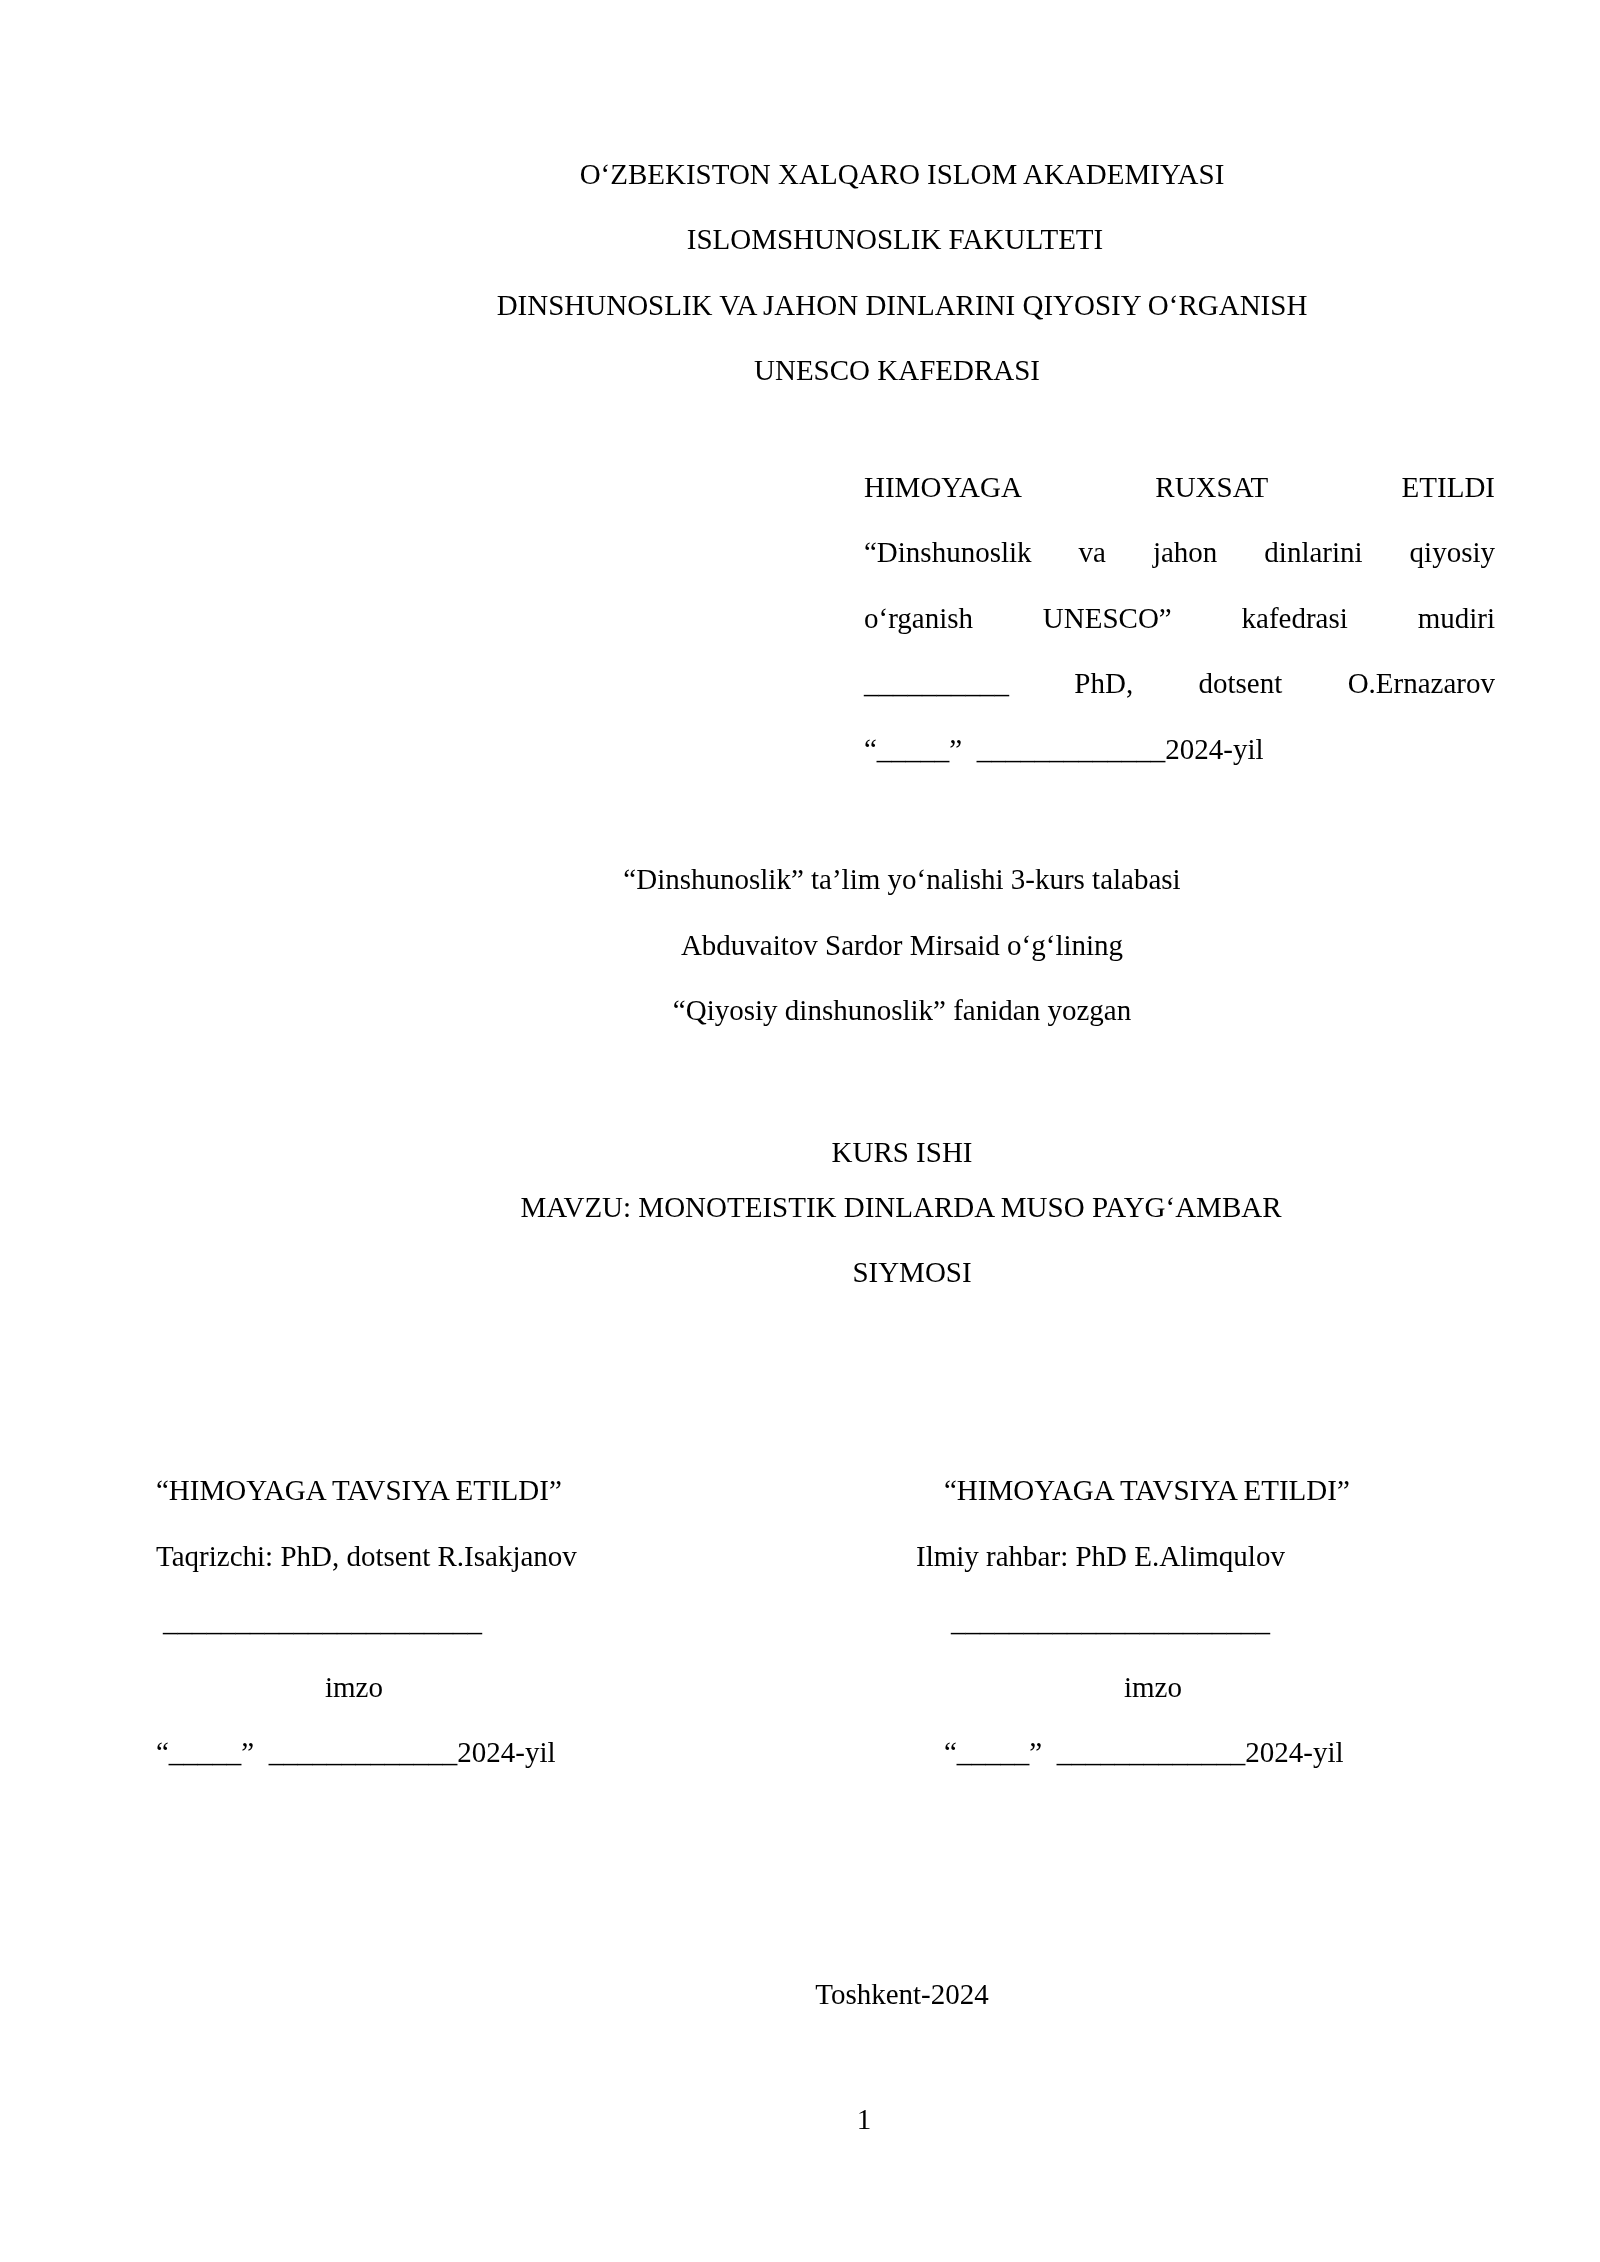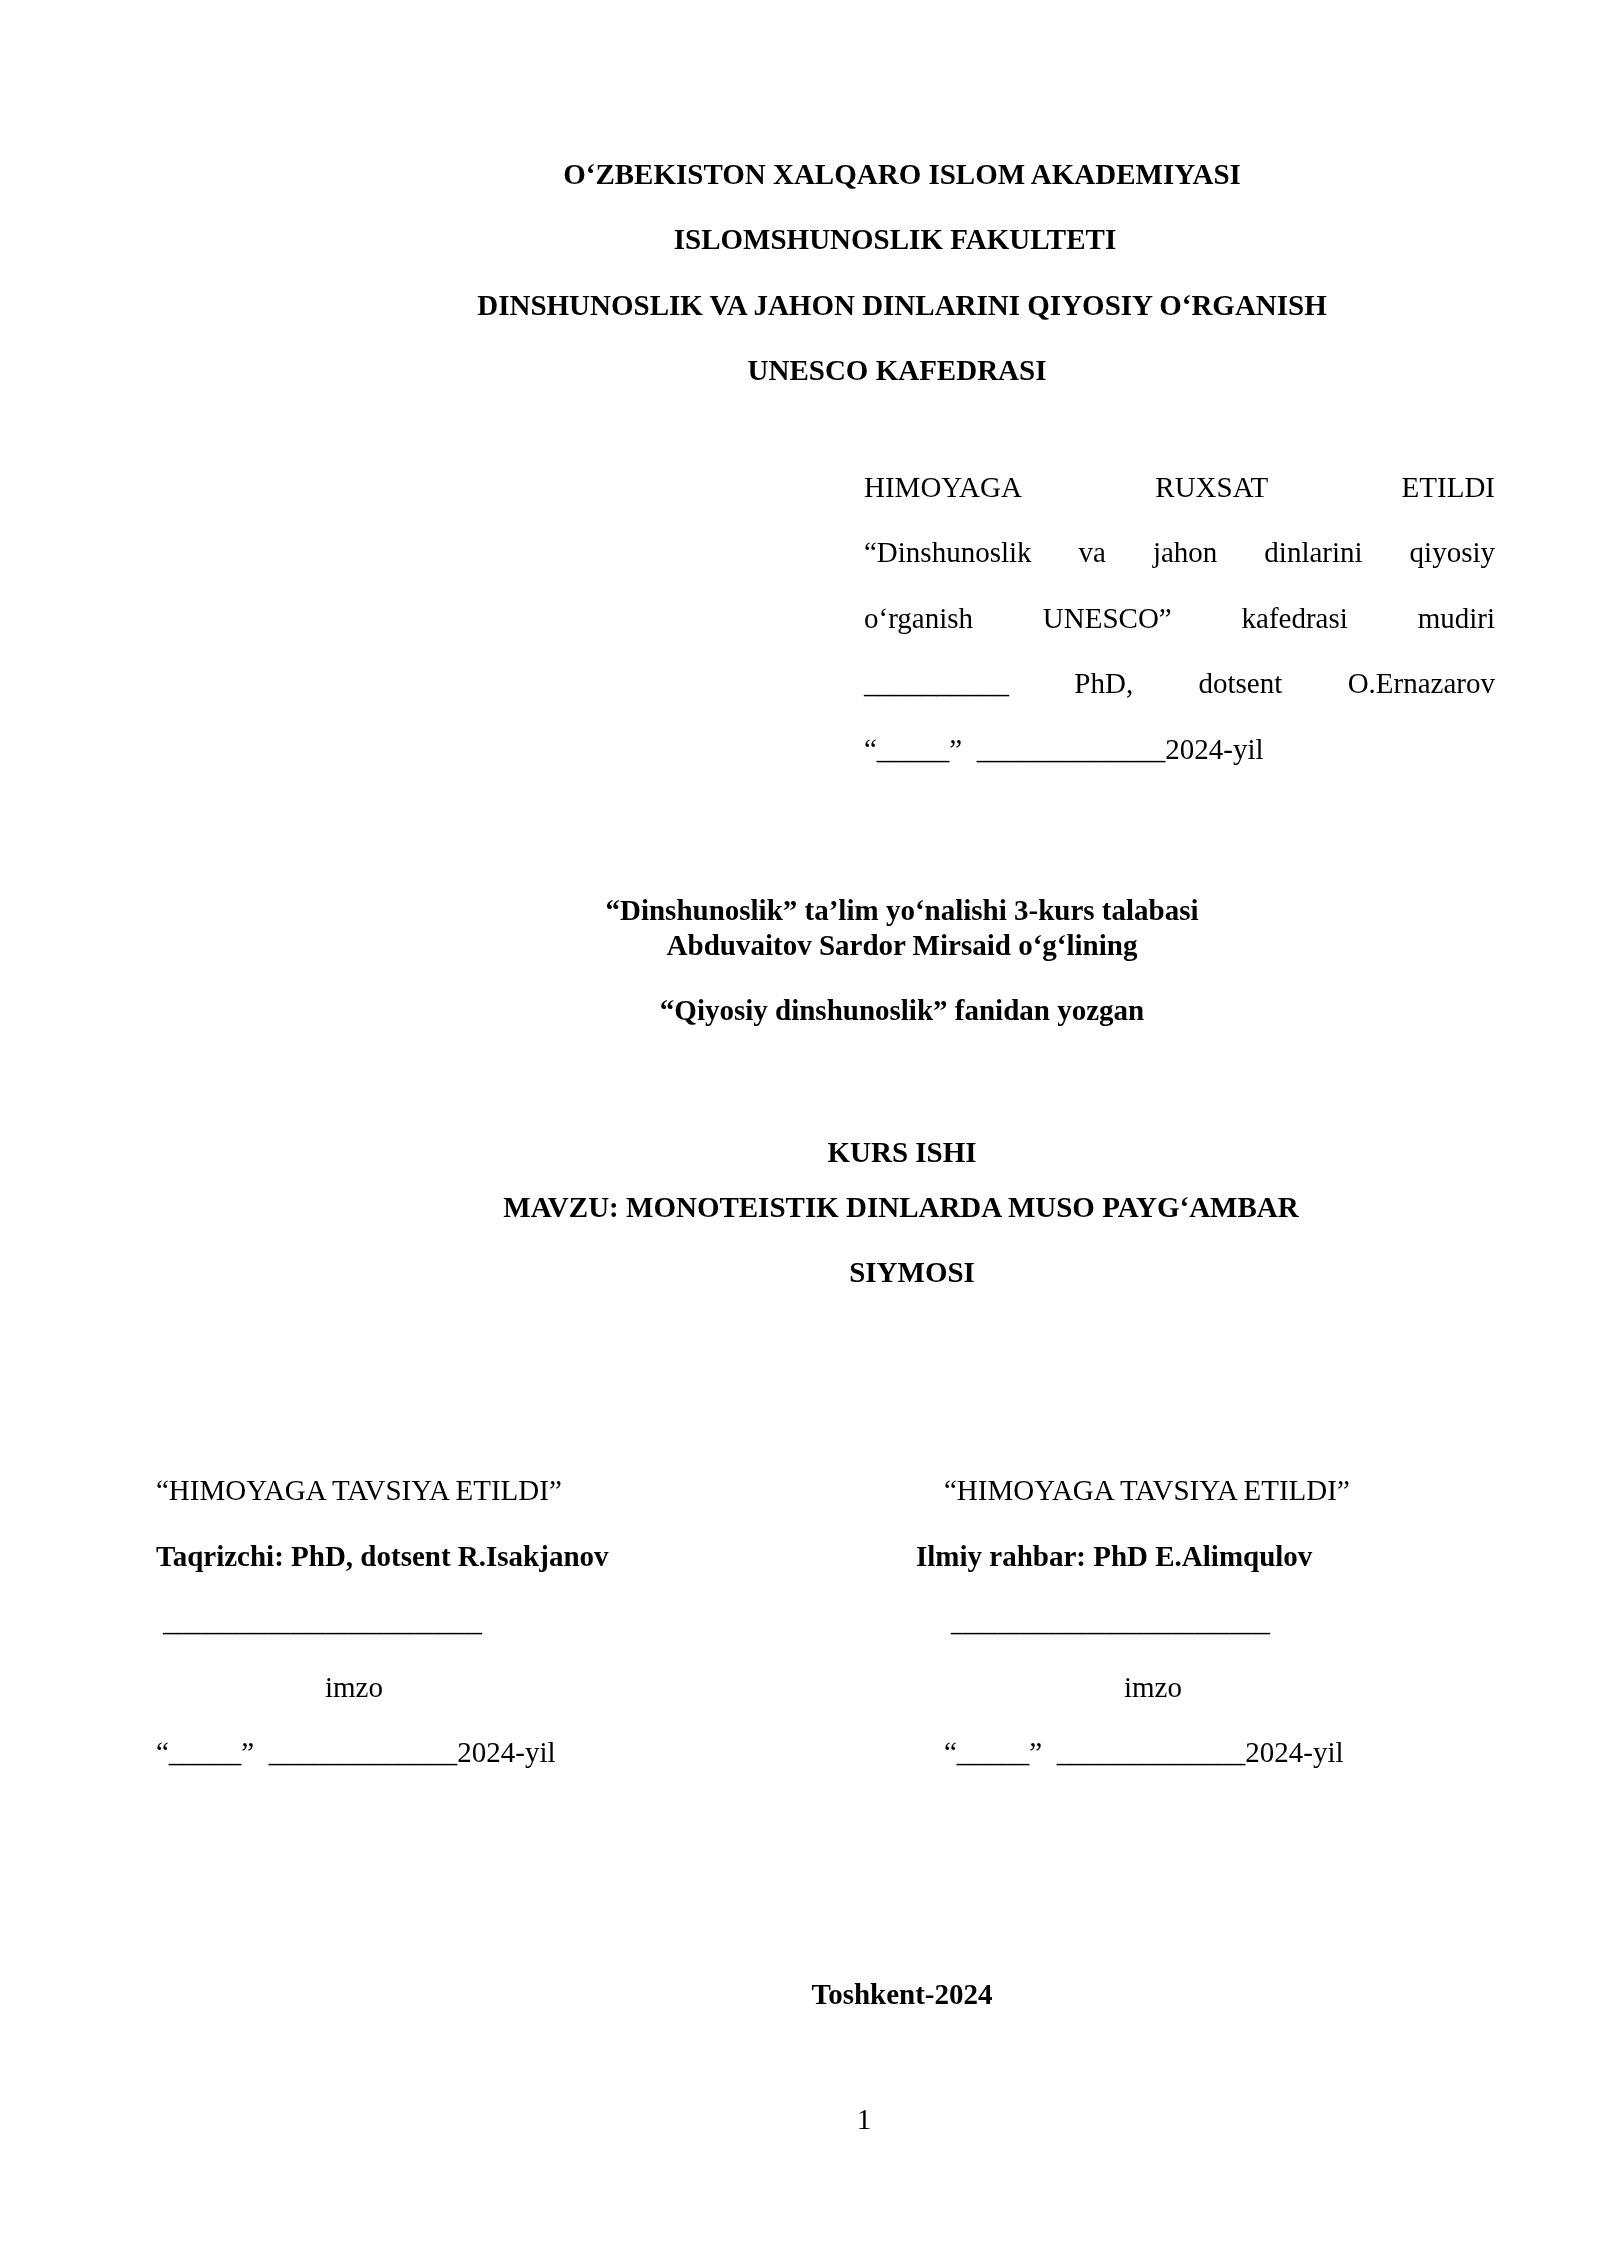--- a/index.html
+++ b/index.html
@@ -1,20 +1,20 @@
 <!DOCTYPE html>
 <html><head>
 <meta charset="utf-8">
 <style>
   html, body { margin:0; padding:0; background:#ffffff; }
   body { width:1600px; height:2262px; position:relative; overflow:hidden;
          font-family:"Liberation Serif", "DejaVu Serif", serif; color:#000; font-size:29px; }
   .abs { position:absolute; white-space:nowrap; line-height:1; }
   .center { transform:translateX(-50%); text-align:center; }
-  .b { font-weight:bold; }
+  .b { font-weight:normal; }
   .just { position:absolute; left:864px; width:631px; display:flex; justify-content:space-between; white-space:nowrap; line-height:1;gap:37px; }
 </style>
 </head>
 <body>
 
 <div class="abs center b" style="left:902px; top:160px;">O‘ZBEKISTON XALQARO ISLOM AKADEMIYASI</div>
 <div class="abs center b" style="left:895px; top:225px;">ISLOMSHUNOSLIK FAKULTETI</div>
 <div class="abs center b" style="left:902px; top:291px;">DINSHUNOSLIK VA JAHON DINLARINI QIYOSIY O‘RGANISH</div>
 <div class="abs center b" style="left:897px; top:356px;">UNESCO KAFEDRASI</div>
 
@@ -37,21 +37,21 @@
   <span>mudiri</span>
 </div>
 <div class="just" style="top:669px;">
   <span>__________</span>
   <span>PhD,</span>
   <span>dotsent</span>
   <span>O.Ernazarov</span>
 </div>
 <div class="abs" style="left:864px; top:735px; white-space:pre;">“_____”  _____________2024-yil</div>
 
-<div class="abs center b" style="left:902px; top:865px;margin-top:31px;">“Dinshunoslik” ta’lim yo‘nalishi 3-kurs talabasi</div>
+<div class="abs center b" style="left:902px; top:865px;">“Dinshunoslik” ta’lim yo‘nalishi 3-kurs talabasi</div>
 <div class="abs center b" style="left:902px; top:931px;">Abduvaitov Sardor Mirsaid o‘g‘lining</div>
 <div class="abs center b" style="left:902px; top:996px;">“Qiyosiy dinshunoslik” fanidan yozgan</div>
 <div class="abs center b" style="left:902px; top:1098px;margin-top:40px;">KURS ISHI</div>
 
 <div class="abs center b" style="left:901px; top:1193px;">MAVZU: MONOTEISTIK DINLARDA MUSO PAYG‘AMBAR</div>
 <div class="abs center b" style="left:912px; top:1258px;">SIYMOSI</div>
 
 <div class="abs" style="left:156px; top:1476px;">“HIMOYAGA TAVSIYA ETILDI”</div>
 <div class="abs b" style="left:156px; top:1542px;">Taqrizchi: PhD, dotsent R.Isakjanov</div>
 <div class="abs" style="left:163px; top:1607px;">______________________</div>

